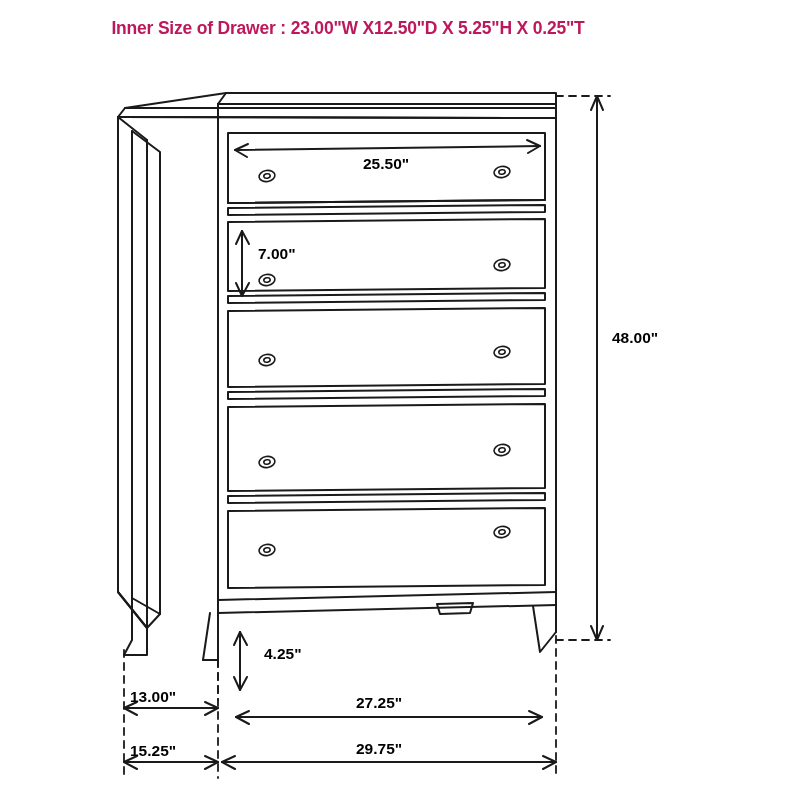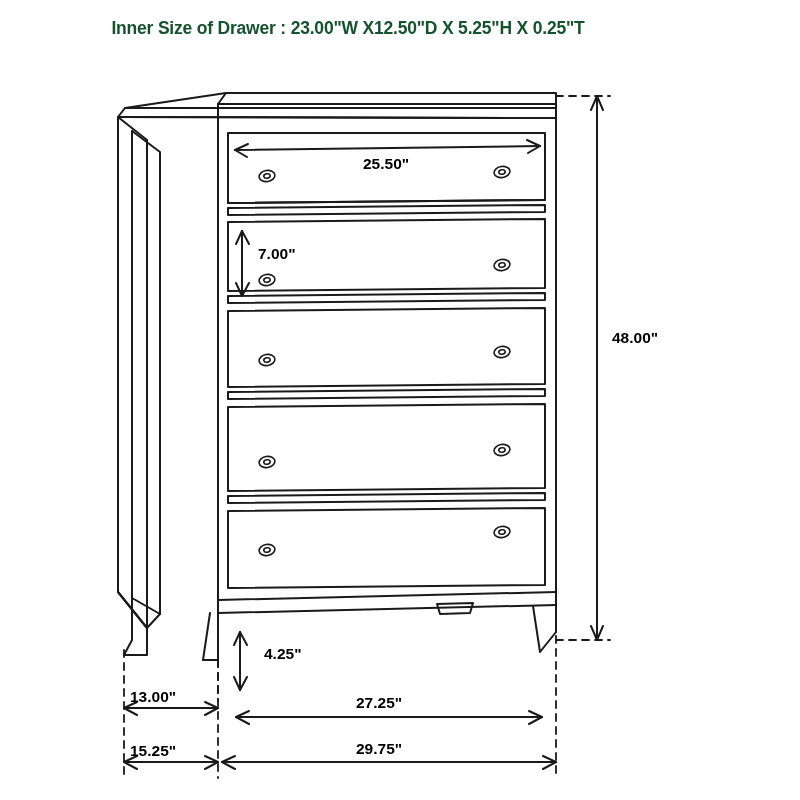--- a/index.html
+++ b/index.html
@@ -21,21 +21,21 @@
   }
   #title {
     position: absolute;
     left: 0;
     top: 18px;
     width: 696px;
     text-align: center;
     font-size: 17.5px;
     font-weight: bold;
     letter-spacing: -0.2px;
-    color: #14532d;
+    color: #be185d;
   }
   svg#drawing {
     position: absolute;
     left: 0;
     top: 0;
     width: 800px;
     height: 800px;
   }
   .dim-label {
     position: absolute;

